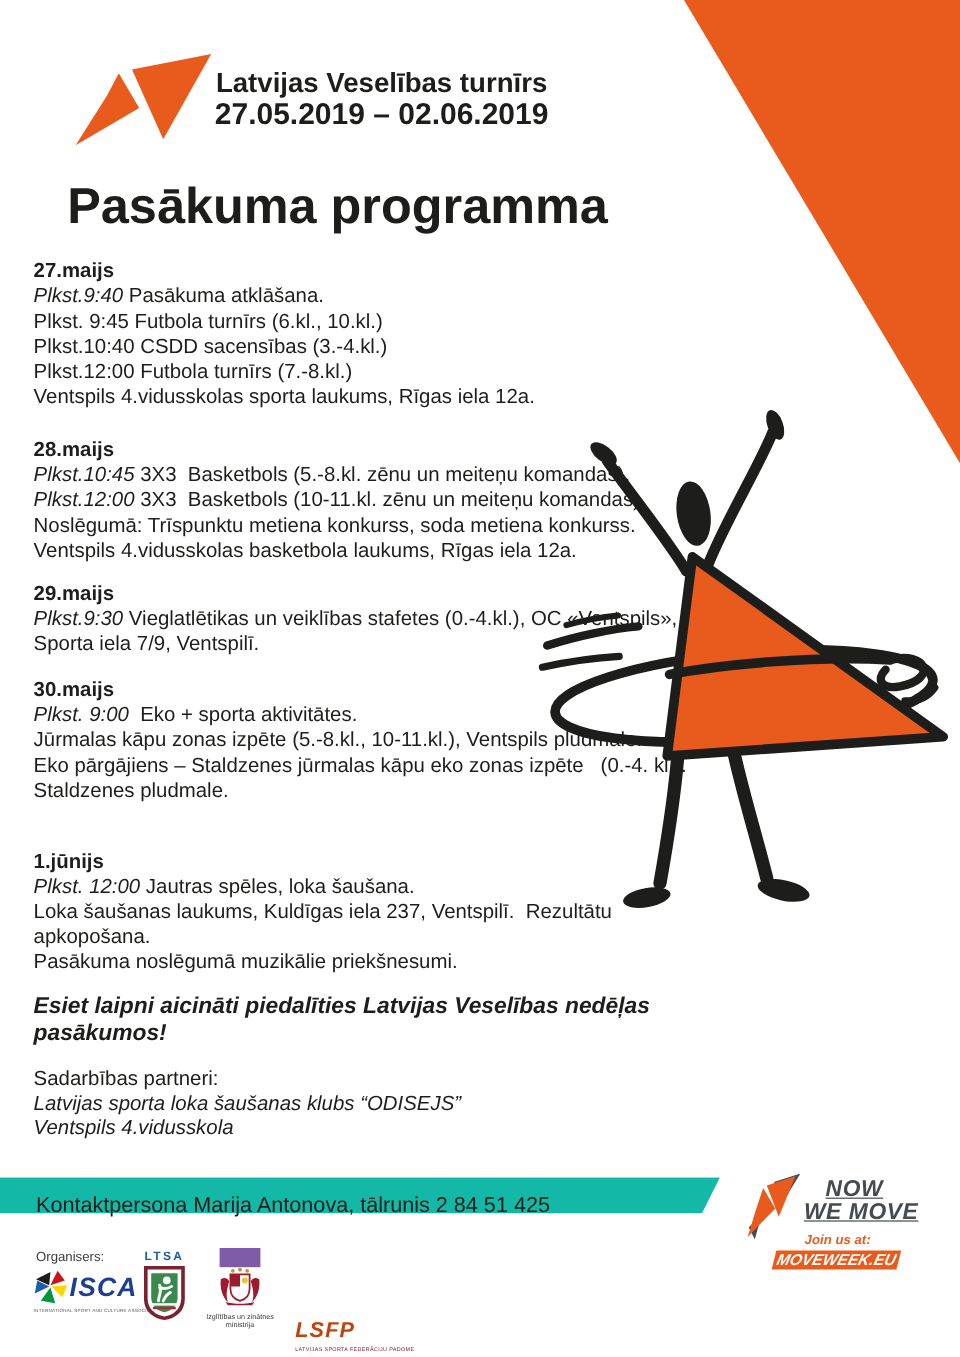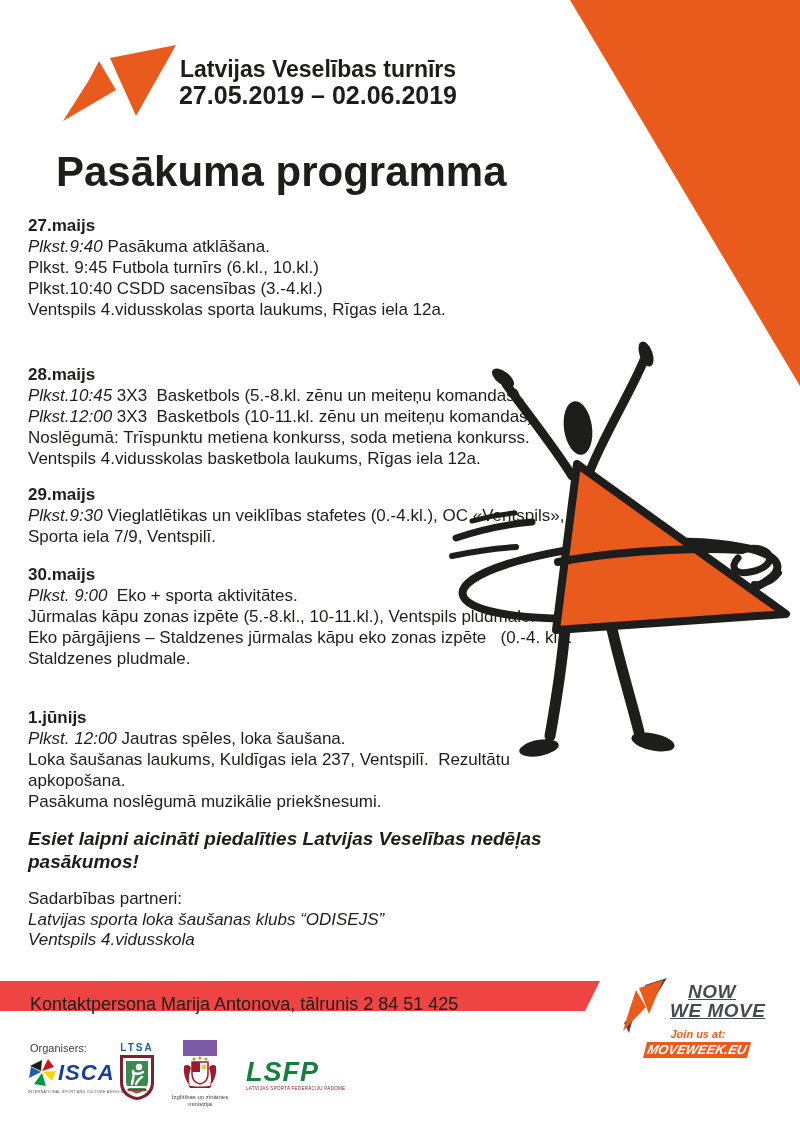--- a/index.html
+++ b/index.html
@@ -25,21 +25,21 @@
 
   .invite{position:absolute;left:28px;top:827px;width:520px;font-size:19px;line-height:23px;
           font-weight:bold;font-style:italic;z-index:2;}
   .partners{position:absolute;left:28px;top:889px;width:520px;font-size:17px;line-height:20.5px;z-index:2;}
   .partners .pitem{font-style:italic;}
 
   
   .figure{position:absolute;left:420px;top:330px;z-index:3;}
 
   
-  .footer-bar{position:absolute;left:0;top:981px;width:600px;height:30px;background:#ef4444;
+  .footer-bar{position:absolute;left:0;top:981px;width:600px;height:30px;background:#14b8a6;
               clip-path:polygon(0 0,600px 0,577px 46px,0 46px);z-index:2;}
   .footer-contact{position:absolute;left:30px;top:0;line-height:46px;font-size:18px;color:#1d1d1b;}
 
   
   .nwm{position:absolute;left:600px;top:970px;width:200px;height:100px;z-index:2;}
   .nwm-mark{position:absolute;left:20px;top:8px;}
   .nwm-text{position:absolute;left:70px;top:12px;font-weight:bold;font-style:italic;
             font-size:19px;line-height:19px;color:#454b50;letter-spacing:0.5px;text-decoration:underline;}
   .nwm-text .n1{margin-left:18px;}
   .nwm-join{position:absolute;left:48px;top:58px;width:100px;text-align:center;font-size:11px;
@@ -54,21 +54,21 @@
   .isca{position:absolute;left:28px;top:20px;width:92px;}
   .isca-row{display:flex;align-items:center;}
   .isca-word{font-size:22px;font-weight:bold;font-style:italic;color:#1c3f94;letter-spacing:1px;}
   .isca-cap{font-size:3.8px;color:#555;letter-spacing:0.2px;margin-top:2px;white-space:nowrap;}
   .ltsa{position:absolute;left:114px;top:4px;width:46px;text-align:center;}
   .ltsa-word{font-size:10px;font-weight:bold;color:#1b5fac;letter-spacing:2px;}
   .ministry{position:absolute;left:170px;top:2px;width:60px;text-align:center;}
   .ministry-flag{width:34px;height:16px;background:#7e5ba6;margin:0 auto;}
   .ministry-cap{font-size:6px;color:#3b3b3b;line-height:7px;margin-top:2px;}
   .lsfp{position:absolute;left:246px;top:22px;width:110px;}
-  .lsfp-word{font-size:27px;line-height:24px;font-weight:bold;font-style:italic;color:#15803d;letter-spacing:1px;}
+  .lsfp-word{font-size:18px;line-height:24px;font-weight:bold;font-style:italic;color:#c2410c;letter-spacing:1px;margin-top:36px;}
   .lsfp-cap{font-size:4.5px;color:#8e1b34;letter-spacing:0.3px;margin-top:2px;white-space:nowrap;}
 </style>
 </head>
 <body>
 
 <div class="poster">
 
   <svg class="corner" width="230" height="386" viewBox="0 0 230 386">
     <polygon points="0,0 230,0 230,386" fill="#e95b1d"></polygon>
   </svg>
@@ -83,20 +83,21 @@
     <div class="t2">27.05.2019 – 02.06.2019</div>
   </div>
 
   <h1 class="page-title">Pasākuma programma</h1>
 
   <div class="section" style="top:215px">
     <div class="day">27.maijs</div>
     <div class="line"><em>Plkst.9:40</em><span> Pasākuma atklāšana.</span></div>
     <div class="line"><em></em><span>Plkst. 9:45 Futbola turnīrs (6.kl., 10.kl.)</span></div>
     <div class="line"><em></em><span>Plkst.10:40 CSDD sacensības (3.-4.kl.)</span></div>
+    <div class="line"><em></em><span>Plkst.12:00 Futbola turnīrs (7.-8.kl.)</span></div>
     <div class="line"><em></em><span>Ventspils 4.vidusskolas sporta laukums, Rīgas iela 12a.</span></div>
   </div>
 
   <div class="section" style="top:364px">
     <div class="day">28.maijs</div>
     <div class="line"><em>Plkst.10:45</em><span> 3X3  Basketbols (5.-8.kl. zēnu un meiteņu komandas).</span></div>
     <div class="line"><em>Plkst.12:00</em><span> 3X3  Basketbols (10-11.kl. zēnu un meiteņu komandas).</span></div>
     <div class="line"><em></em><span>Noslēgumā: Trīspunktu metiena konkurss, soda metiena konkurss.</span></div>
     <div class="line"><em></em><span>Ventspils 4.vidusskolas basketbola laukums, Rīgas iela 12a.</span></div>
   </div>

